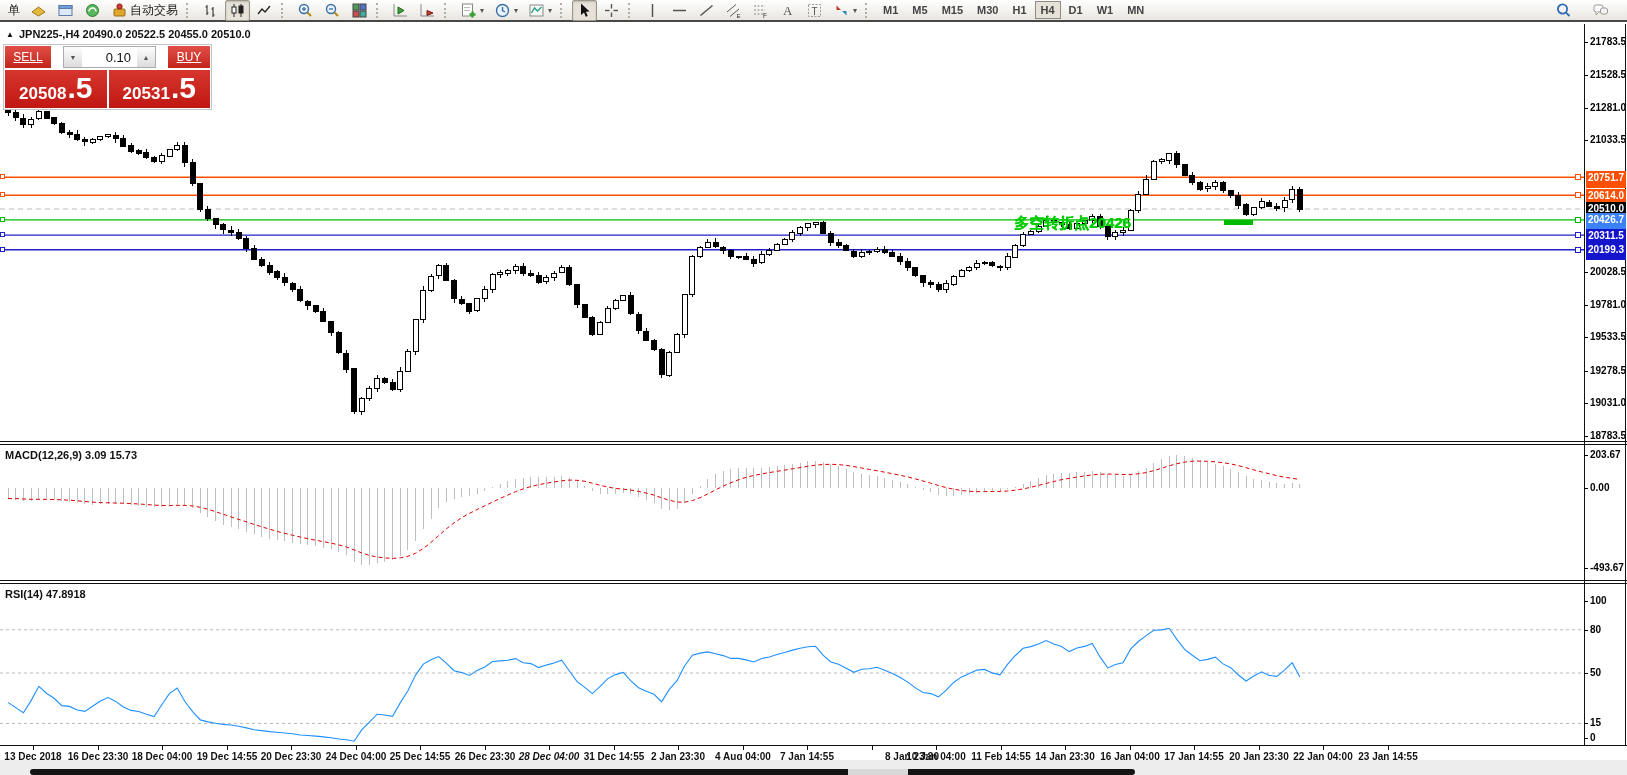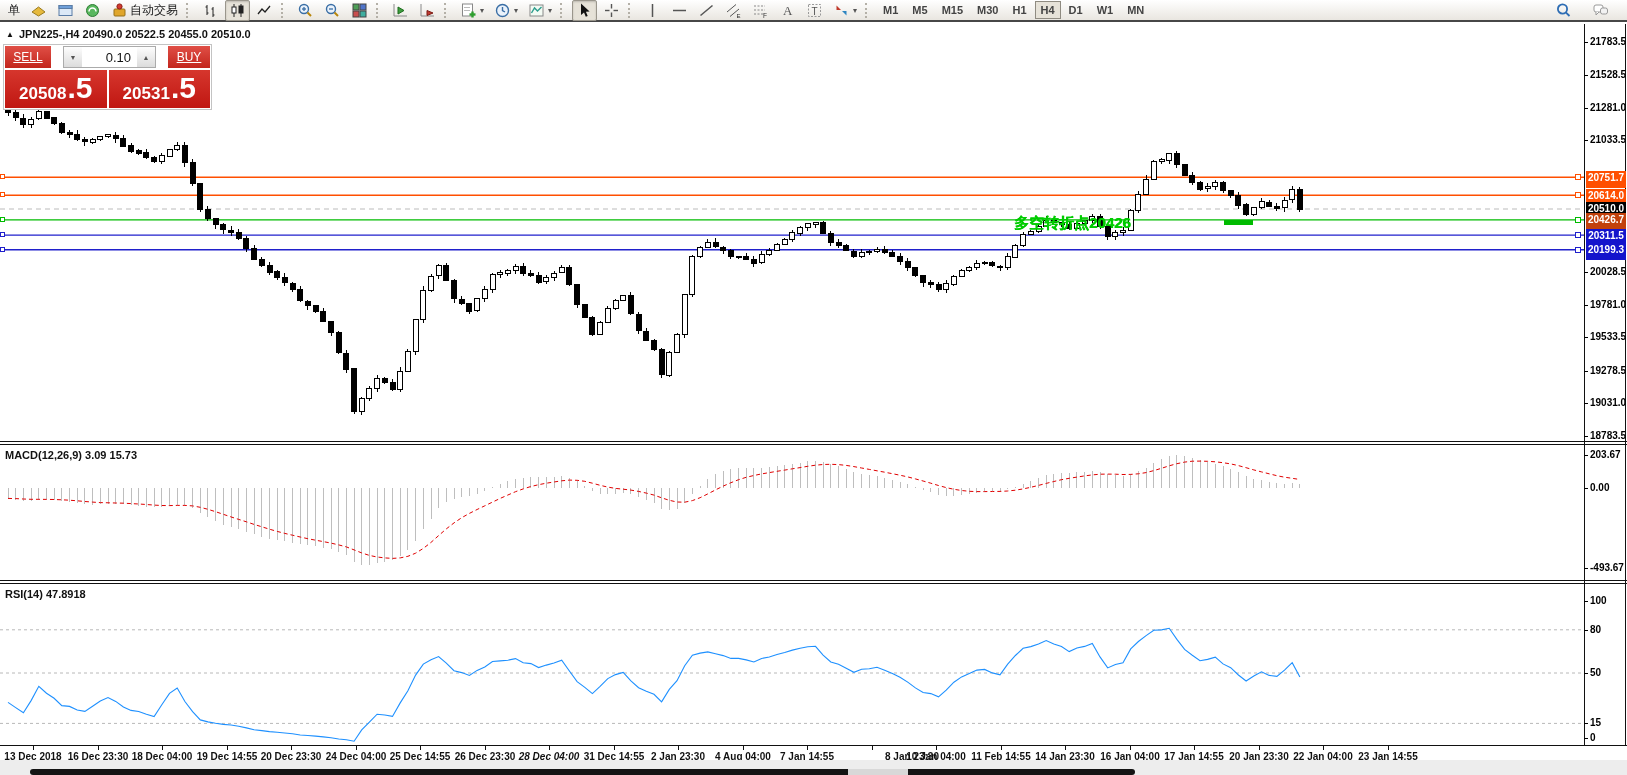--- a/index.html
+++ b/index.html
@@ -949,21 +949,21 @@
       <div class="axtick" style="top: 606px;"></div>
       <div class="axlab" style="top: 643px;">50</div>
       <div class="axtick" style="top: 649px;"></div>
       <div class="axlab" style="top: 693px;">15</div>
       <div class="axtick" style="top: 699px;"></div>
       <div class="axlab" style="top: 708px;">0</div>
       <div class="axtick" style="top: 714px;"></div>
       <div class="ptag" style="top: 147px; background: rgb(255, 79, 0);">20751.7</div>
       <div class="ptag" style="top: 165px; background: rgb(255, 79, 0);">20614.0</div>
       <div class="ptag" style="top: 178px; background: rgb(0, 0, 0);">20510.0</div>
-      <div class="ptag" style="top: 189px; background: #c2410c;">20426.7</div>
+      <div class="ptag" style="top: 189px; background: #3b82f6;">20426.7</div>
       <div class="ptag" style="top: 205px; background: rgb(20, 20, 204);">20311.5</div>
       <div class="ptag" style="top: 219px; background: rgb(20, 20, 204);">20199.3</div>
     </div>
   <div id="time-axis">
       <div class="ttick" style="left: 33px;"></div>
       <div class="tlab" style="left: 33px;">13 Dec 2018</div>
       <div class="ttick" style="left: 98px;"></div>
       <div class="tlab" style="left: 98px;">16 Dec 23:30</div>
       <div class="ttick" style="left: 162px;"></div>
       <div class="tlab" style="left: 162px;">18 Dec 04:00</div>

